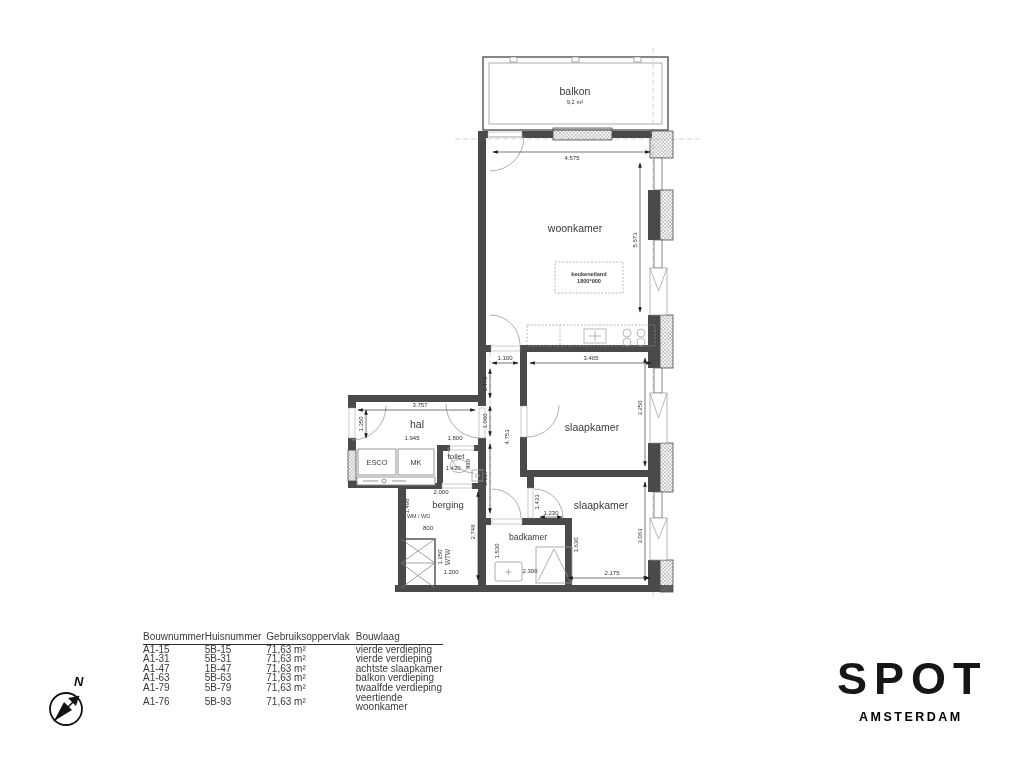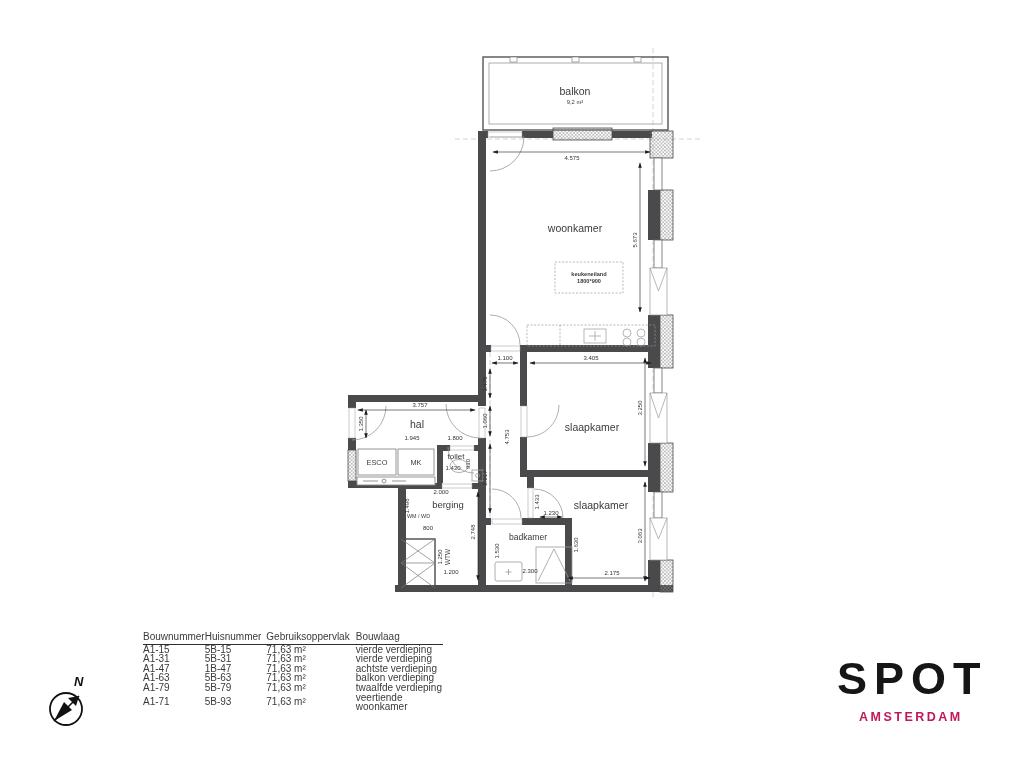--- a/index.html
+++ b/index.html
@@ -29,21 +29,21 @@
   
   .logo{position:absolute;left:833px;top:652px;width:150px;}
   .logo-word{display:flex;align-items:center;height:54px;}
   .logo-letter{
     font-size:45px;font-weight:bold;color:#161616;line-height:54px;
     letter-spacing:0;padding:0 3px 0 4px;
   }
   .logo-bar{width:3.5px;height:52px;background:#161616;}
   .logo-city{
     margin-top:4px;margin-left:26px;font-size:12.5px;font-weight:bold;
-    letter-spacing:2.5px;color:#be185d;
+    letter-spacing:2.5px;color:#000000;
   }
 </style>
 </head>
 <body>
 
 <svg width="1024" height="768" viewBox="0 0 1024 768" style="position:absolute;left:0;top:0;">
   <defs>
     <pattern id="hat" width="3.5" height="3.5" patternUnits="userSpaceOnUse">
       <path d="M0 3.5 L3.5 0 M0 0 L3.5 3.5" stroke="#8c8c8c" stroke-width="0.5"></path>
     </pattern>
@@ -307,36 +307,36 @@
     <tr>
       <td>A1-31</td>
         <td>5B-31</td>
       <td>71,63 m²</td>
         <td>vierde verdieping</td>
     </tr>
     <tr>
       <td>A1-47</td>
         <td>1B-47</td>
       <td>71,63 m²</td>
-        <td>achtste verdieping</td>
+        <td>achtste slaapkamer</td>
     </tr>
     <tr>
       <td>A1-63</td>
         <td>5B-63</td>
       <td>71,63 m²</td>
         <td>balkon verdieping</td>
     </tr>
     <tr>
       <td>A1-79</td>
         <td>5B-79</td>
       <td>71,63 m²</td>
         <td>twaalfde verdieping</td>
     </tr>
     <tr>
-      <td>A1-71</td>
+      <td>A1-76</td>
         <td>5B-93</td>
       <td>71,63 m²</td>
         <td>veertiende woonkamer</td>
     </tr>
   </tbody>
 </table>
 
 <div class="logo">
   <div class="logo-word">
     <span class="logo-letter">S</span>

